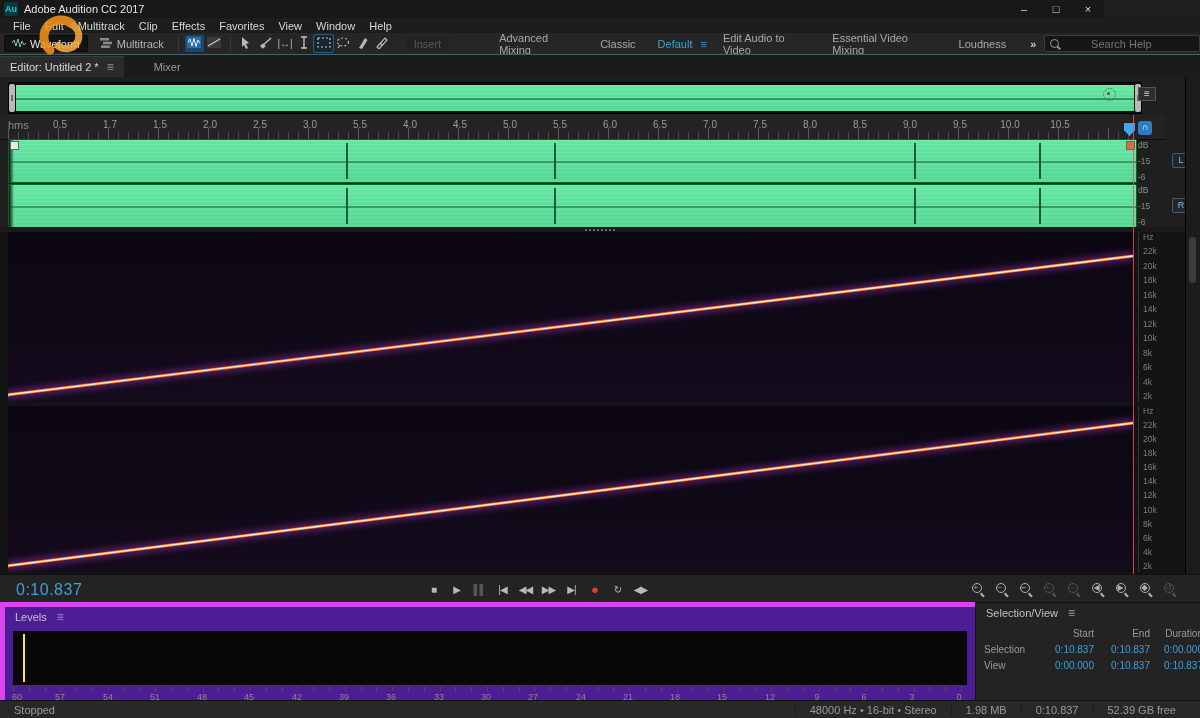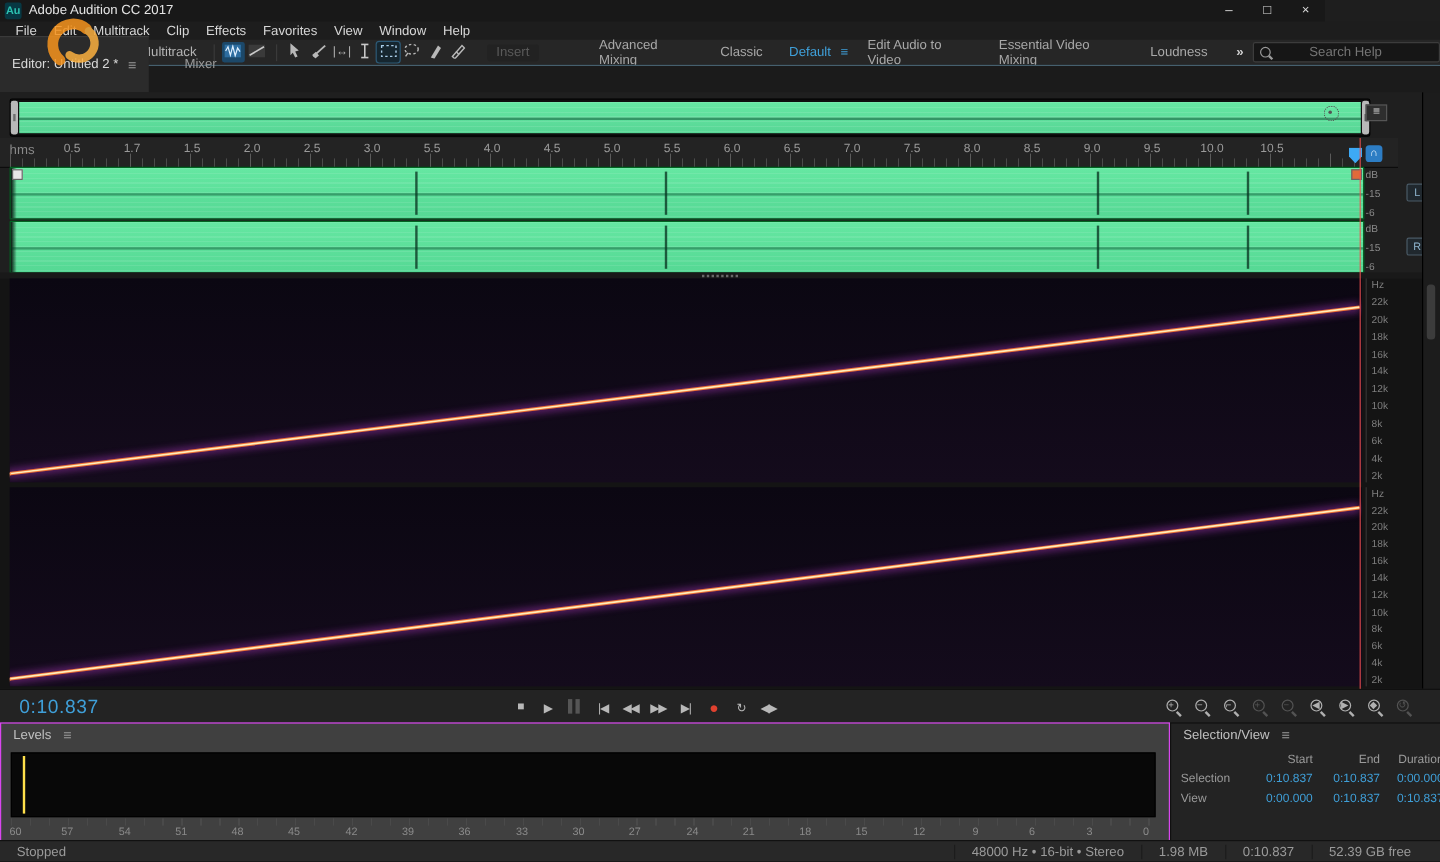--- a/index.html
+++ b/index.html
@@ -46,21 +46,21 @@
 
   
   .watermark{position:absolute;left:28px;top:12px;width:220px;height:46px;pointer-events:none;z-index:50;
              display:flex;align-items:center;opacity:.85;}
   .wmtext{font-size:29px;font-weight:bold;color:rgba(175,175,175,0.32);letter-spacing:1px;margin-left:-28px;}
 
   
   .editorgroup{position:absolute;left:0;top:54px;width:1200px;height:548px;background:#232323;
                border-top:1px solid #46606e;}
   .tabsrow{position:absolute;left:0;top:0;width:1200px;height:22px;background:#1b1b1b;display:flex;align-items:flex-end;}
-  .tab{height:20px;display:flex;align-items:center;gap:8px;padding:13px 10px;color:#9a9a9a;}
+  .tab{height:20px;display:flex;align-items:center;gap:8px;padding:0 10px;color:#9a9a9a;}
   .tab.active{background:#2b2b2b;color:#d8d8d8;border-top:1px solid #3a3a3a;}
   .hmenu{color:#9a9a9a;font-size:12px;}
 
   .edbody{position:absolute;left:0;top:22px;width:1200px;height:497px;background:#1f1f1f;}
 
   
   .overview{position:absolute;left:8px;top:5px;width:1132px;height:30px;background:#0f0f0f;border:1px solid #000;border-radius:2px;}
   .ovband{position:absolute;left:7px;right:7px;top:2px;bottom:2px;
           background:repeating-linear-gradient(to bottom,rgba(255,255,255,.10) 0 1px,rgba(0,0,0,0) 1px 4px),
                      linear-gradient(#67e8a4,#57d695);}
@@ -136,21 +136,21 @@
   .tbtn.record{color:#e0412f;font-size:13px;}
   .zbtns{position:absolute;right:22px;display:flex;gap:9px;align-items:center;}
   .zbtn{position:relative;width:15px;height:15px;color:#b0b0b0;}
   .zbtn.disabled{color:#535353;}
   .zbtn .ring{position:absolute;left:1px;top:1px;width:8px;height:8px;border:1.4px solid currentColor;border-radius:50%;}
   .zbtn .tail{position:absolute;right:1px;bottom:1px;width:5px;height:1.6px;background:currentColor;transform:rotate(45deg);}
   .zbtn .sub{position:absolute;left:2.5px;top:0.5px;font-size:8px;letter-spacing:-1px;line-height:9px;color:currentColor;}
 
   
   .bottom{position:absolute;left:0;top:602px;width:1200px;height:98px;background:#1e1e1e;}
-  .levels{position:absolute;left:0;top:0;width:973px;height:98px;background:#404040;border:1px solid #d946ef;}
+  .levels{position:absolute;left:0;top:0;width:973px;height:98px;background:#4c1d95;border:5px solid #d946ef;}
   .phead{display:flex;align-items:center;gap:10px;height:19px;padding-left:10px;color:#c0c0c0;}
   .meter{position:absolute;left:8px;top:24px;width:952px;height:52px;background:#080808;border:1px solid #000;}
   .meterline{position:absolute;left:9px;top:2px;bottom:2px;width:2px;background:#ffe04a;}
   .lvticks{position:absolute;left:8px;top:79px;width:950px;height:6px;
            background:repeating-linear-gradient(to right,#4a4a4a 0 1px,transparent 1px 15.8px);}
   .lvlbl{position:absolute;top:85px;transform:translateX(-50%);color:#8a8a8a;font-size:9px;}
 
   .selview{position:absolute;left:975px;top:0;width:225px;height:98px;background:#232323;border:1px solid #101010;}
   .svgrid{display:grid;grid-template-columns:54px 56px 56px 53px;row-gap:5px;padding:6px 0 0 8px;font-size:10px;}
   .svgrid .h{color:#9a9a9a;text-align:right;}

